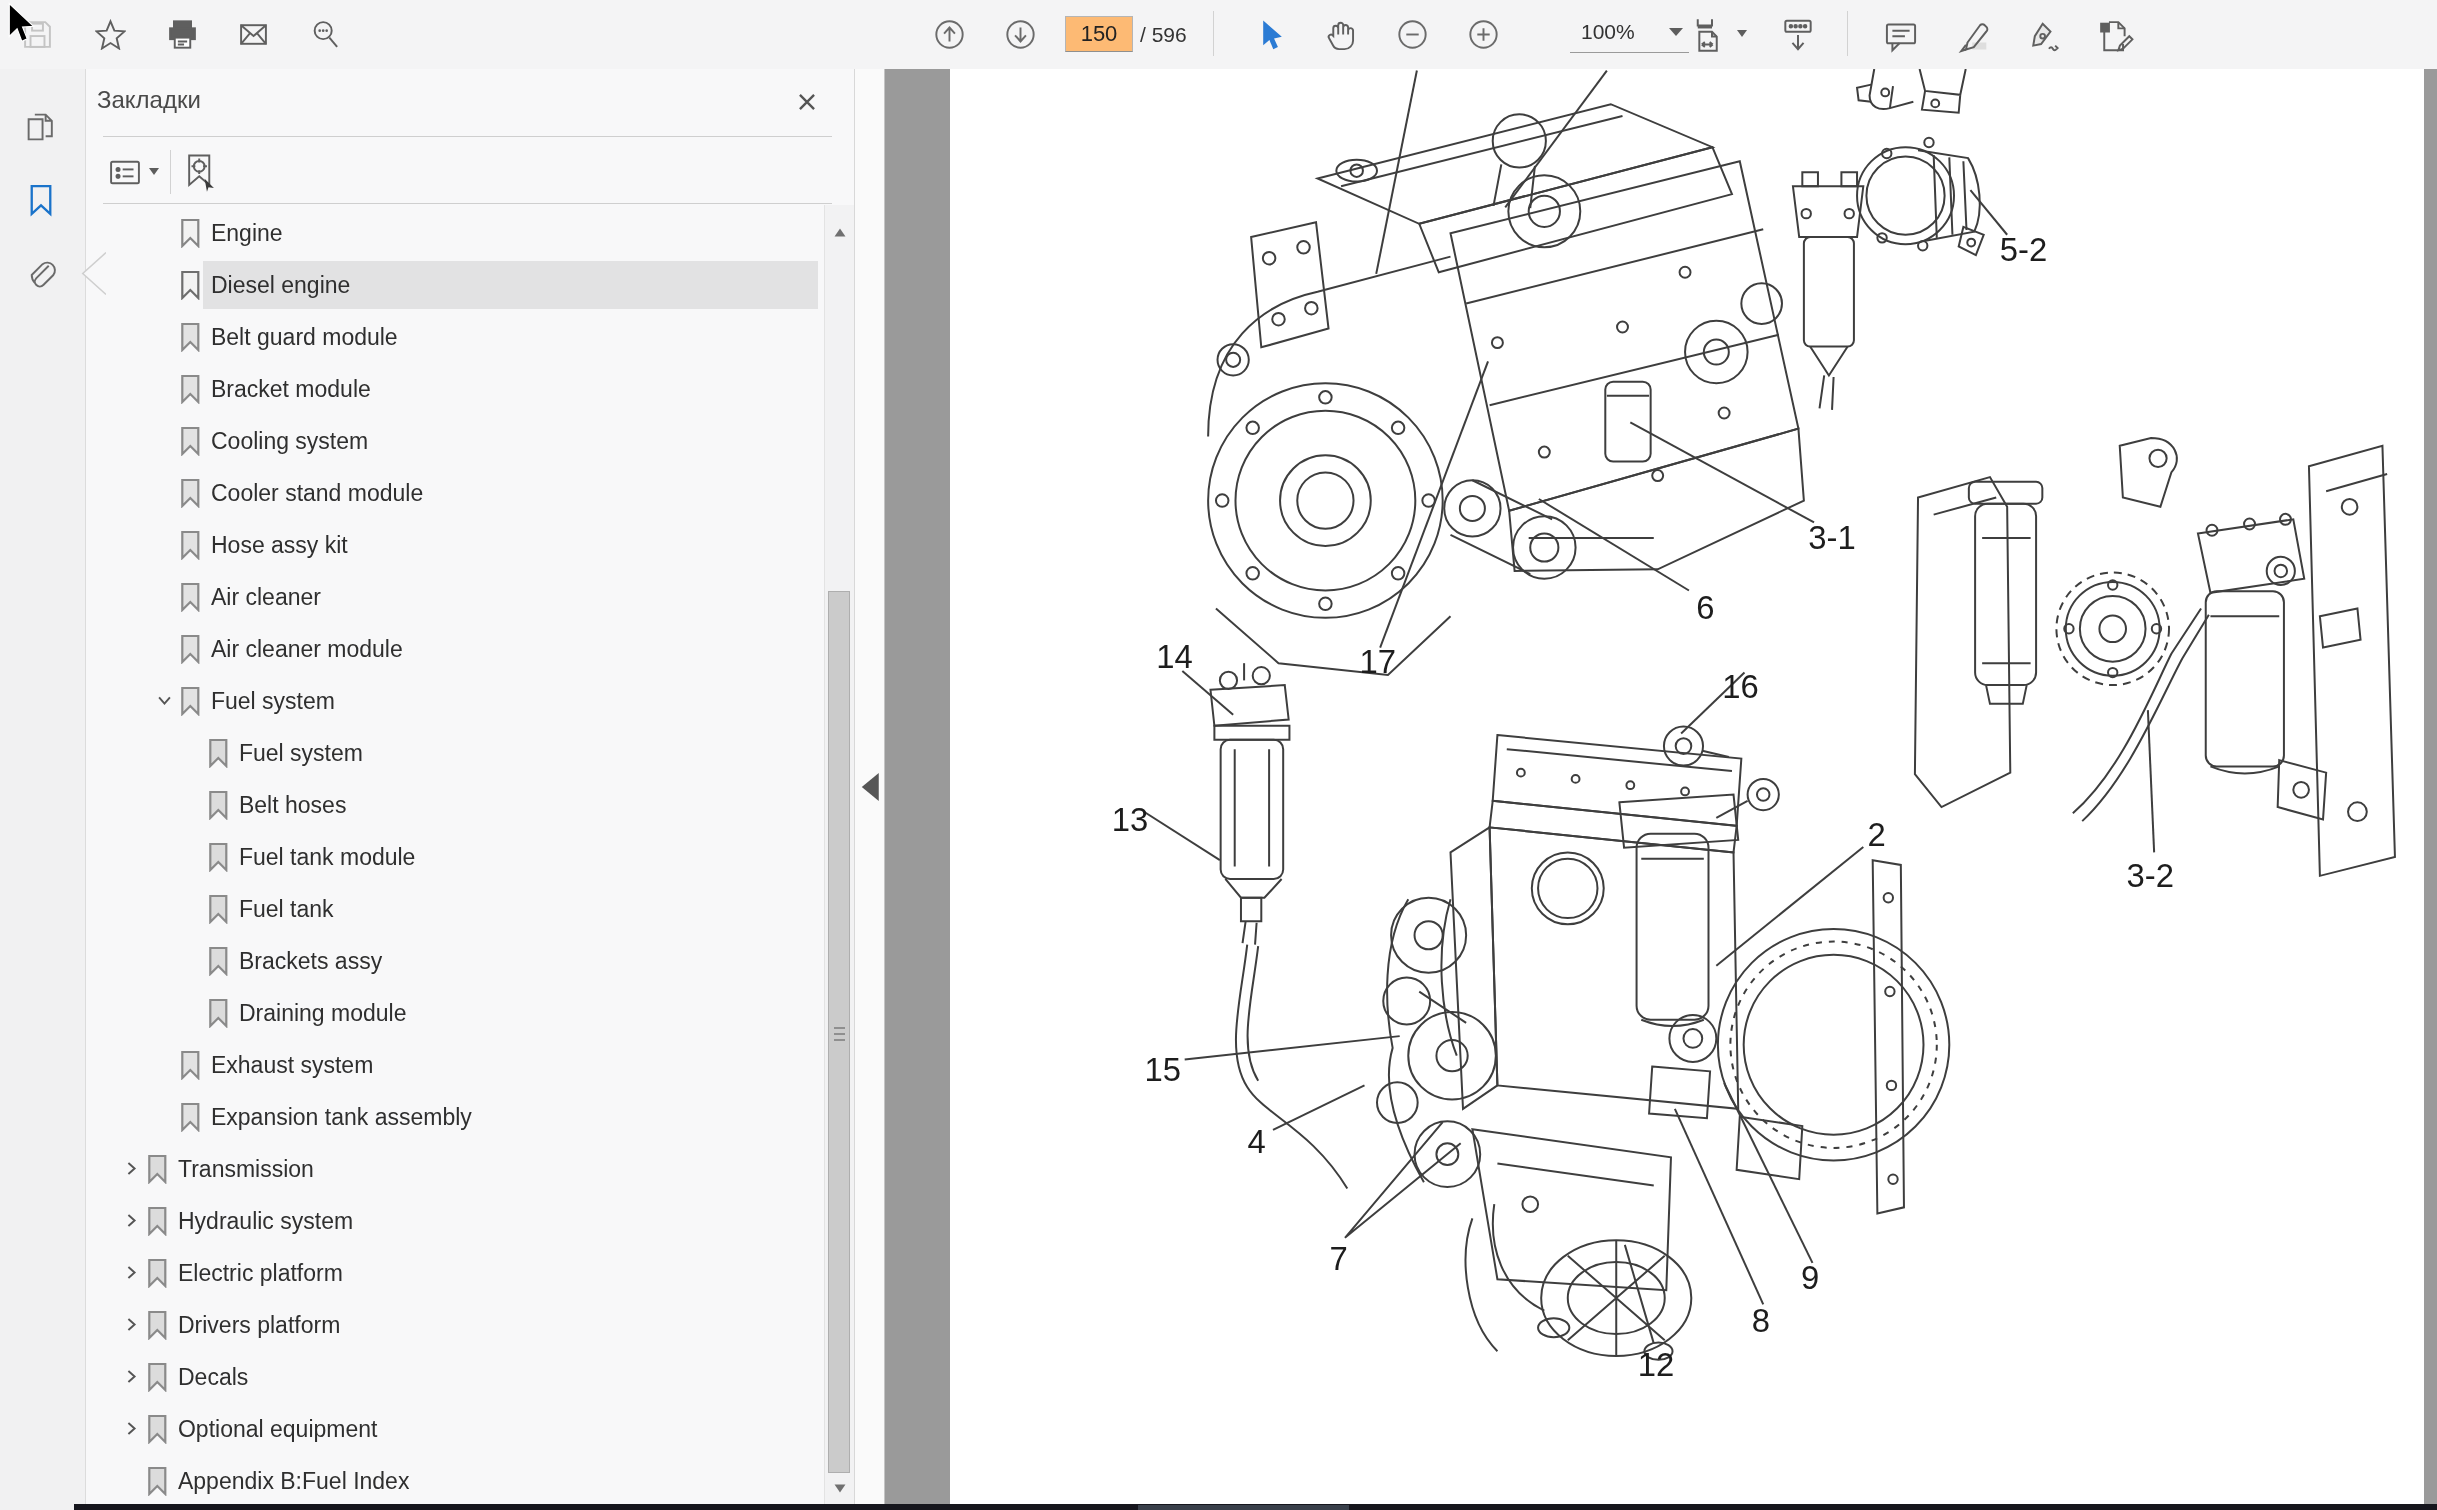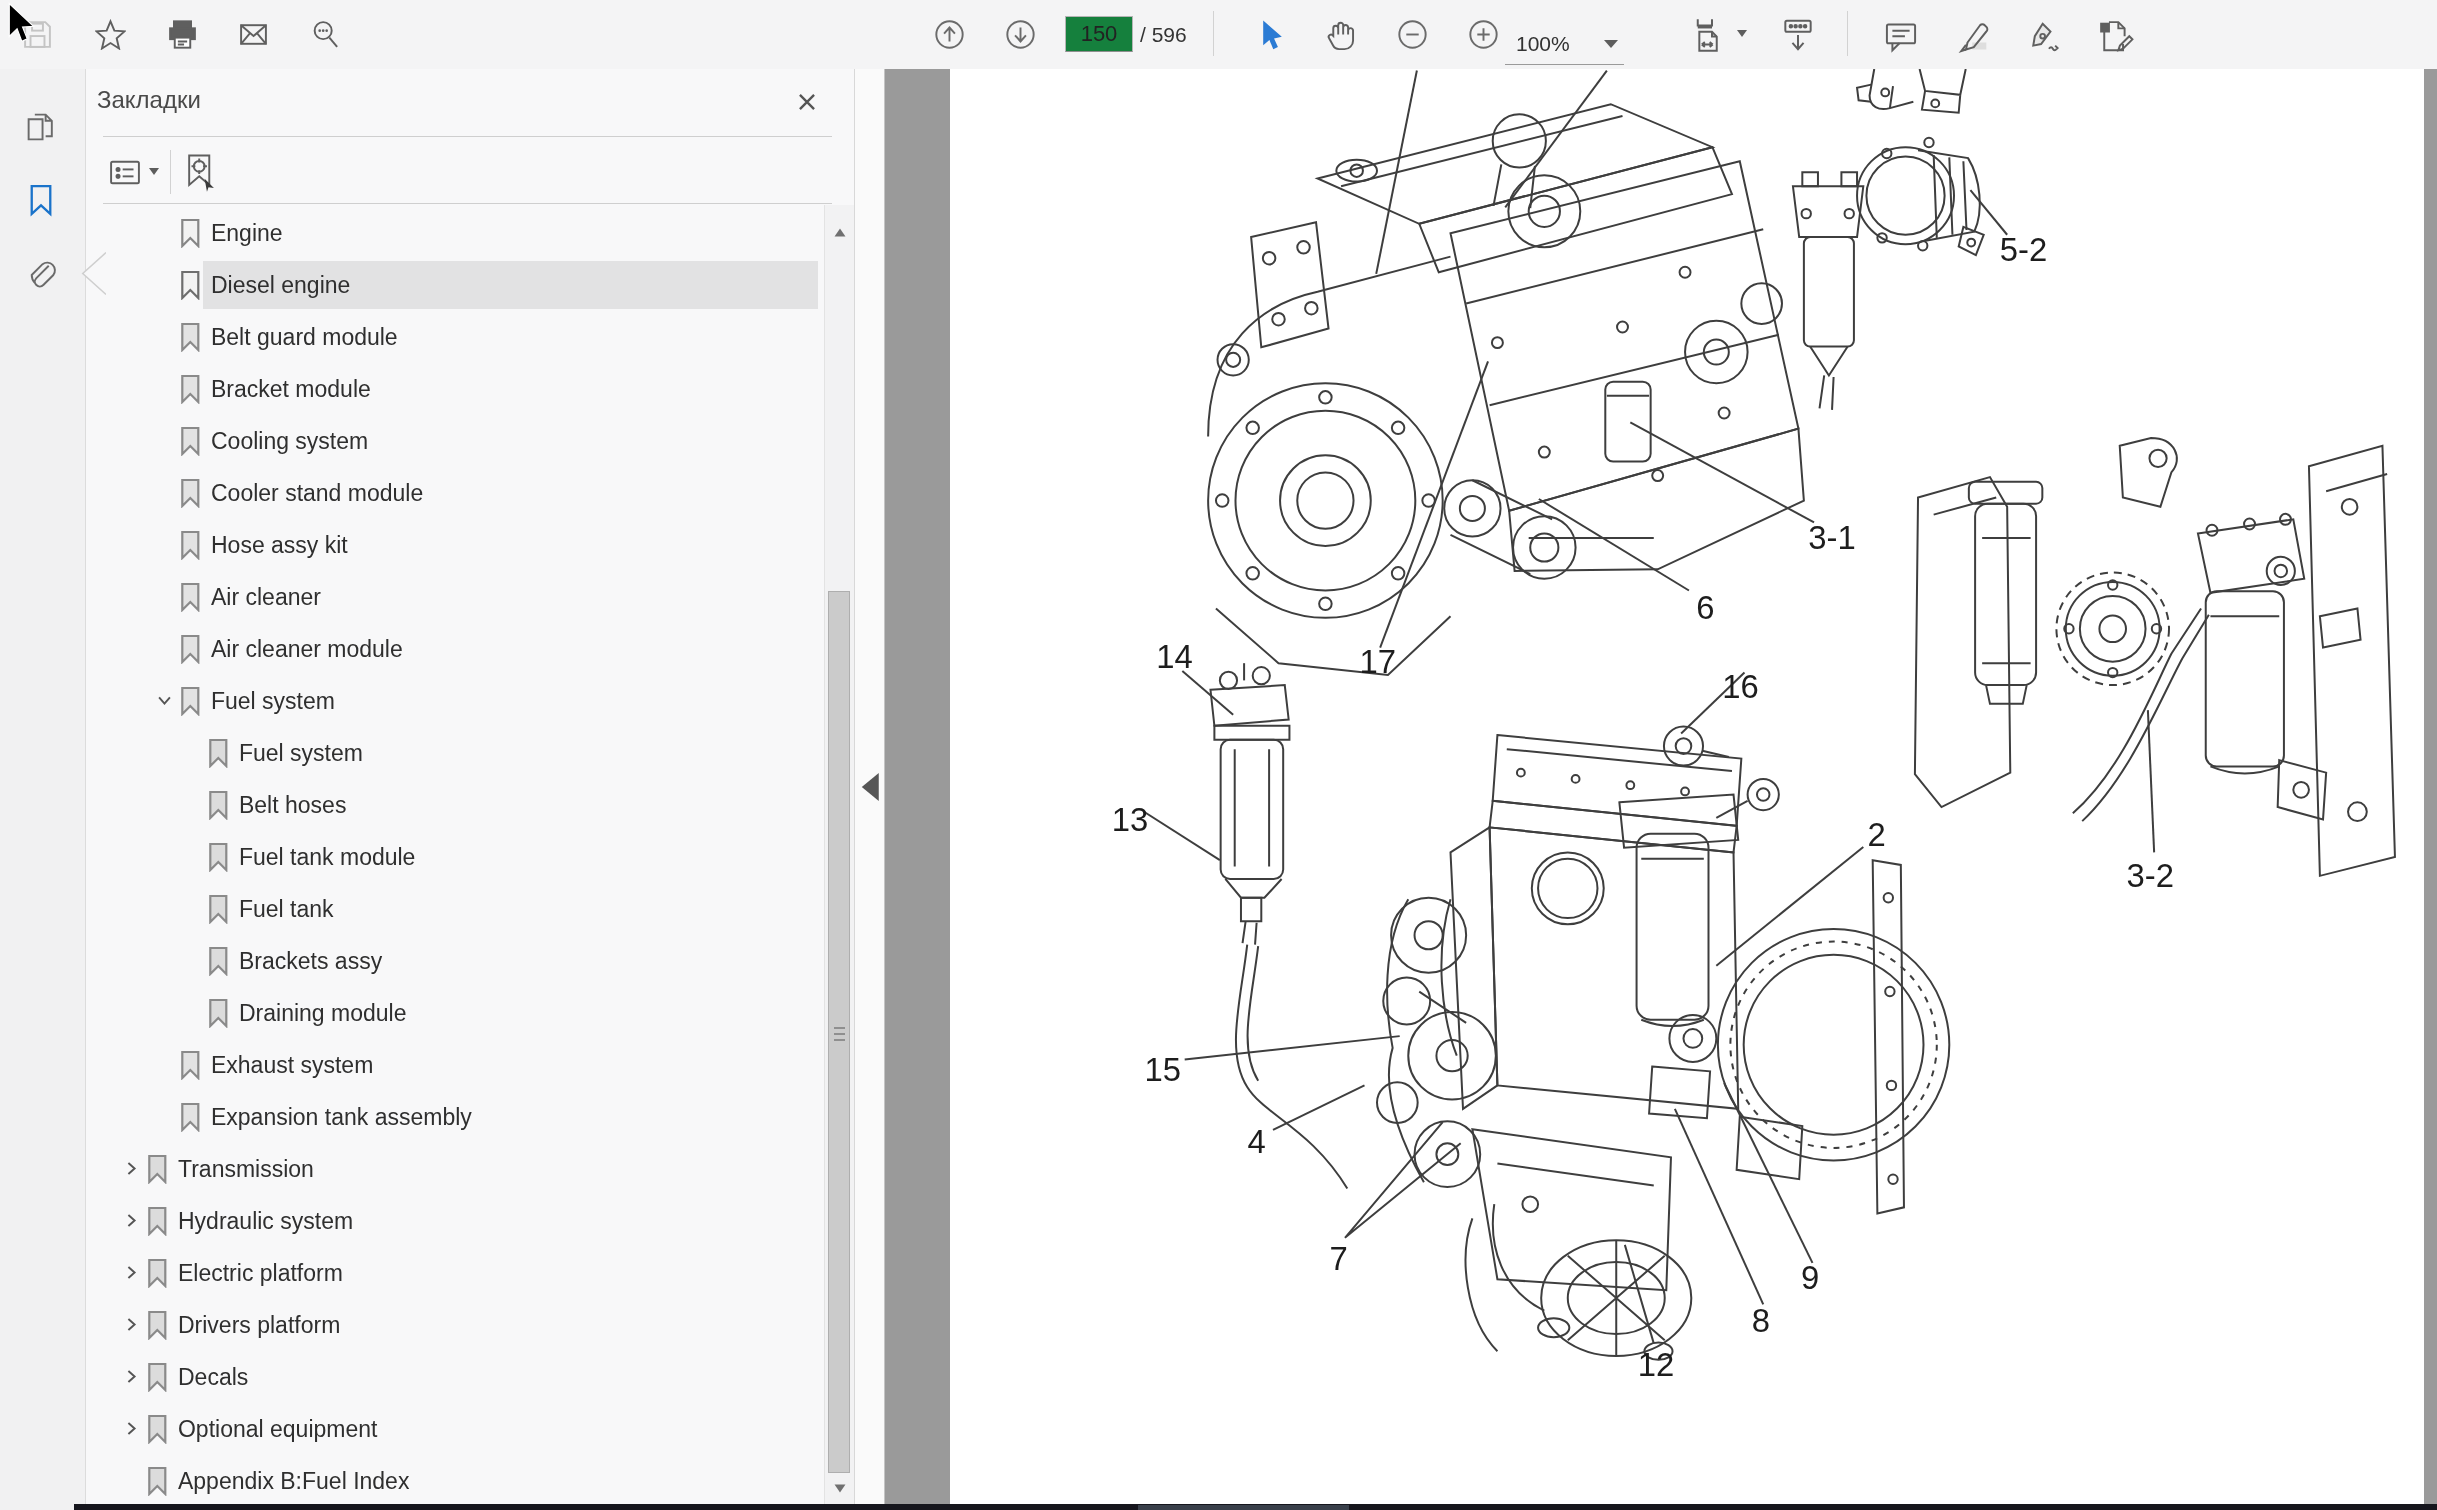--- a/index.html
+++ b/index.html
@@ -4,25 +4,25 @@
 <style>
   html,body{margin:0;padding:0;}
   body{width:2438px;height:1511px;position:relative;overflow:hidden;
        background:#9a9a9a;font-family:"Liberation Sans",sans-serif;}
   .abs{position:absolute;}
   svg{display:block;}
   
   #toolbar{left:0;top:0;width:2438px;height:69px;background:#f4f4f5;border-bottom:1.6px solid #c9c9c9;}
   .tbico{position:absolute;top:19px;width:31px;height:31px;}
   .vsep{position:absolute;top:11px;width:0.8px;height:45px;background:#d2d2d2;}
-  #pagebox{position:absolute;left:1065px;top:16.4px;width:66px;height:34px;background:#15803d;
+  #pagebox{position:absolute;left:1065px;top:16.4px;width:66px;height:34px;background:#fdba74;
            border:0.8px solid #b5b5b5;border-bottom:1.6px solid #8f8f8f;
            font-size:22px;color:#222;text-align:center;line-height:34px;}
   #pagetotal{position:absolute;left:1140px;top:0;height:69px;line-height:69px;font-size:21px;color:#333;}
-  #zoomctl{position:absolute;left:1505px;top:15.6px;width:119px;height:36px;border-bottom:0.8px solid #9a9a9a;margin-top:12px;}
+  #zoomctl{position:absolute;left:1570px;top:15.6px;width:119px;height:36px;border-bottom:0.8px solid #9a9a9a;}
   #zoomval{position:absolute;left:11px;top:4.7px;font-size:21px;color:#333;}
   .caret{width:0;height:0;border-left:7px solid transparent;border-right:7px solid transparent;border-top:8.6px solid #5d5d5d;}
   
   #rail{left:0;top:69px;width:86px;height:1442px;background:#f1f1f2;border-right:0.8px solid #dcdcdc;box-sizing:border-box;}
   .railico{position:absolute;left:23.5px;width:34px;height:34px;}
   
   #panel{left:86px;top:69px;width:768px;height:1442px;background:#f8f8f9;overflow:hidden;}
   #panel-title{position:absolute;left:11px;top:17px;font-size:24px;color:#4a4a4a;}
   .hr{position:absolute;left:17px;width:729px;height:0.8px;background:#cfcfcf;}
   #bm-list{position:absolute;left:0;top:138px;width:738px;text-align:right;}

